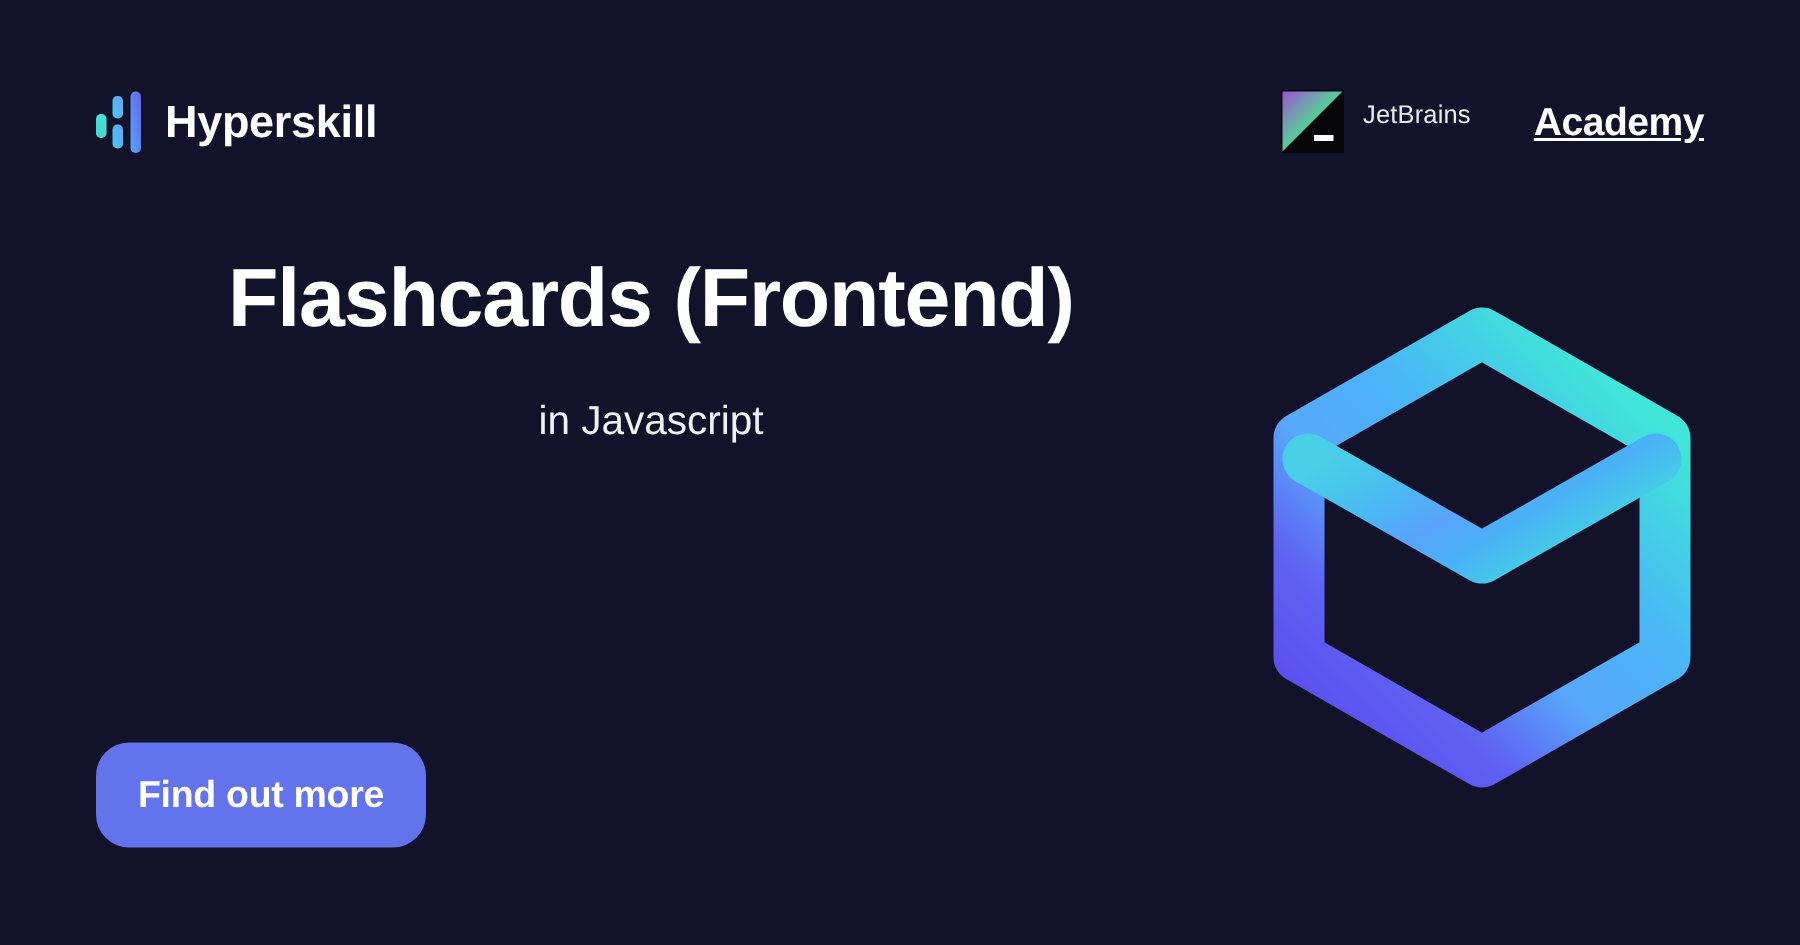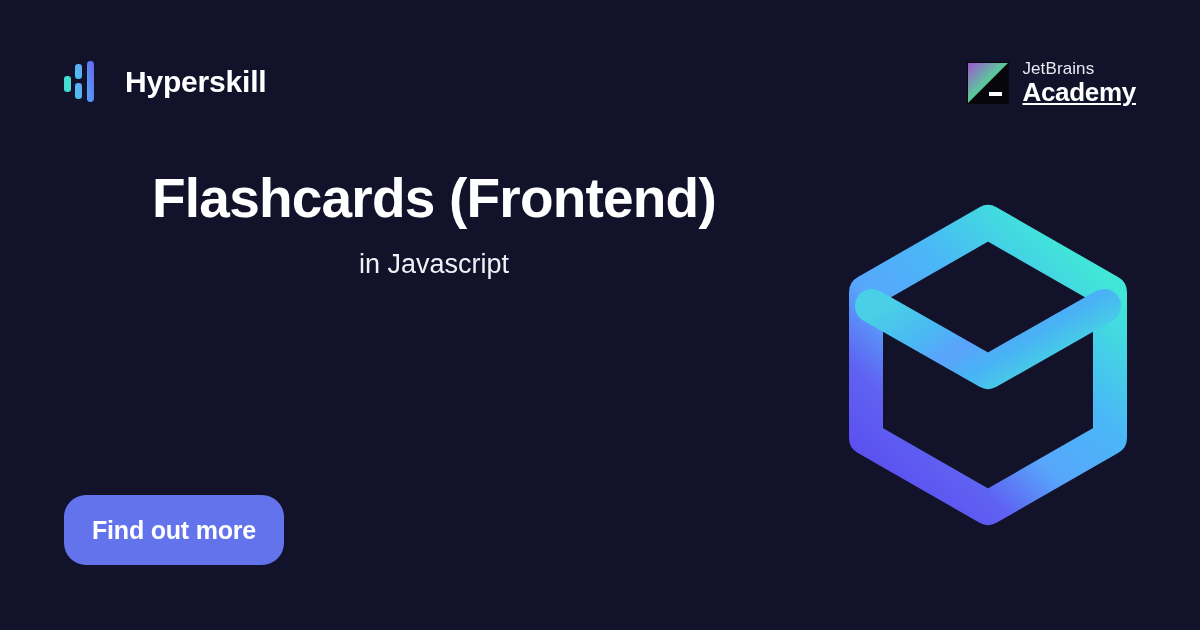--- a/index.html
+++ b/index.html
@@ -33,21 +33,21 @@
     height: 140px;
   }
 
   
   .brand {
     position: absolute;
     left: 64px;
     top: 60px;
     display: flex;
     align-items: center;
-    gap: 29px;
+    gap: 14px;
   }
 
   .brand-mark {
     width: 32px;
     height: 44px;
     display: block;
   }
 
   .brand-name {
     font-size: 30px;
@@ -82,23 +82,24 @@
   }
 
   .jb-mark {
     width: 42px;
     height: 42px;
     display: block;
   }
 
   .jb-words {
     display: flex;
-    flex-direction: column;
+    flex-direction: row;
     justify-content: center;
     line-height: 1;
+    gap: 42px;
   }
 
   .jb-top {
     font-size: 17px;
     color: #e9eaf0;
     letter-spacing: 0.1px;
     margin-bottom: 2px;
   }
 
   .jb-bottom {
@@ -120,21 +121,21 @@
 
   .title {
     font-size: 55px;
     font-weight: 700;
     color: #ffffff;
     letter-spacing: -0.8px;
     line-height: 1.12;
   }
 
   .subtitle {
-    margin-top: 18px;
+    margin-top: 34px;
     font-size: 27px;
     color: #f0f1f6;
     font-weight: 400;
     line-height: 1.2;
   }
 
   
   .cta {
     position: absolute;
     left: 64px;

